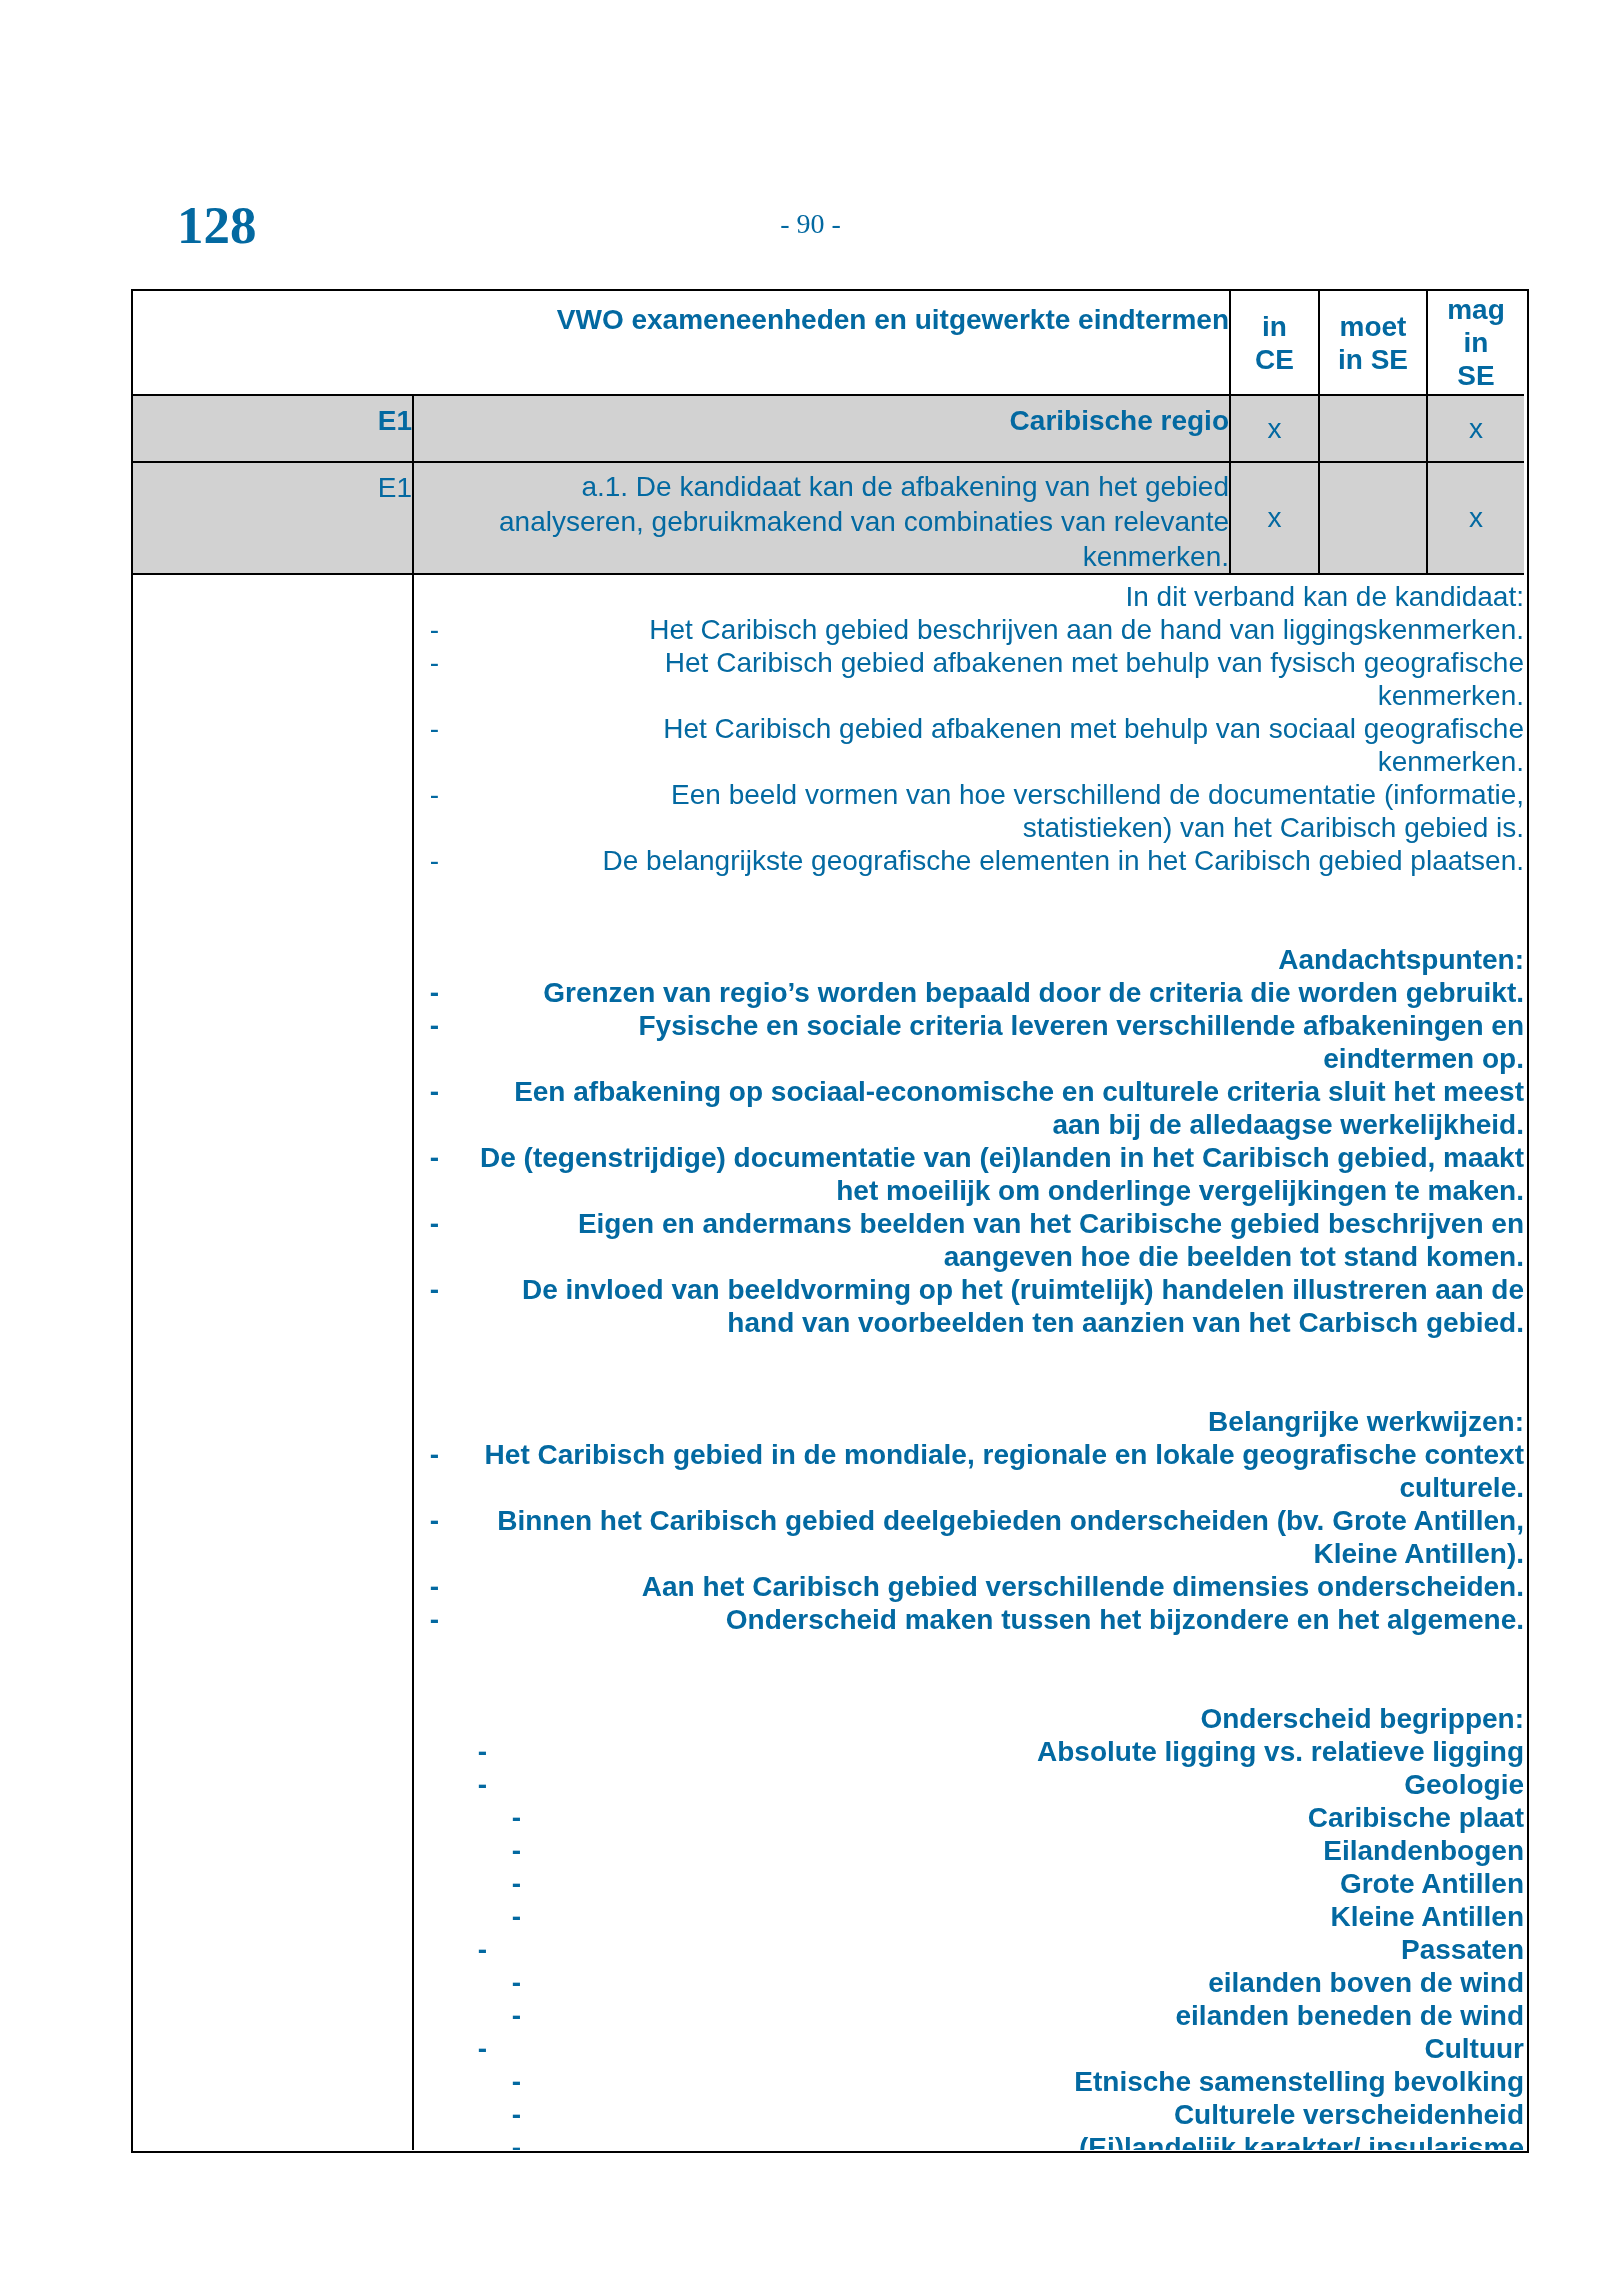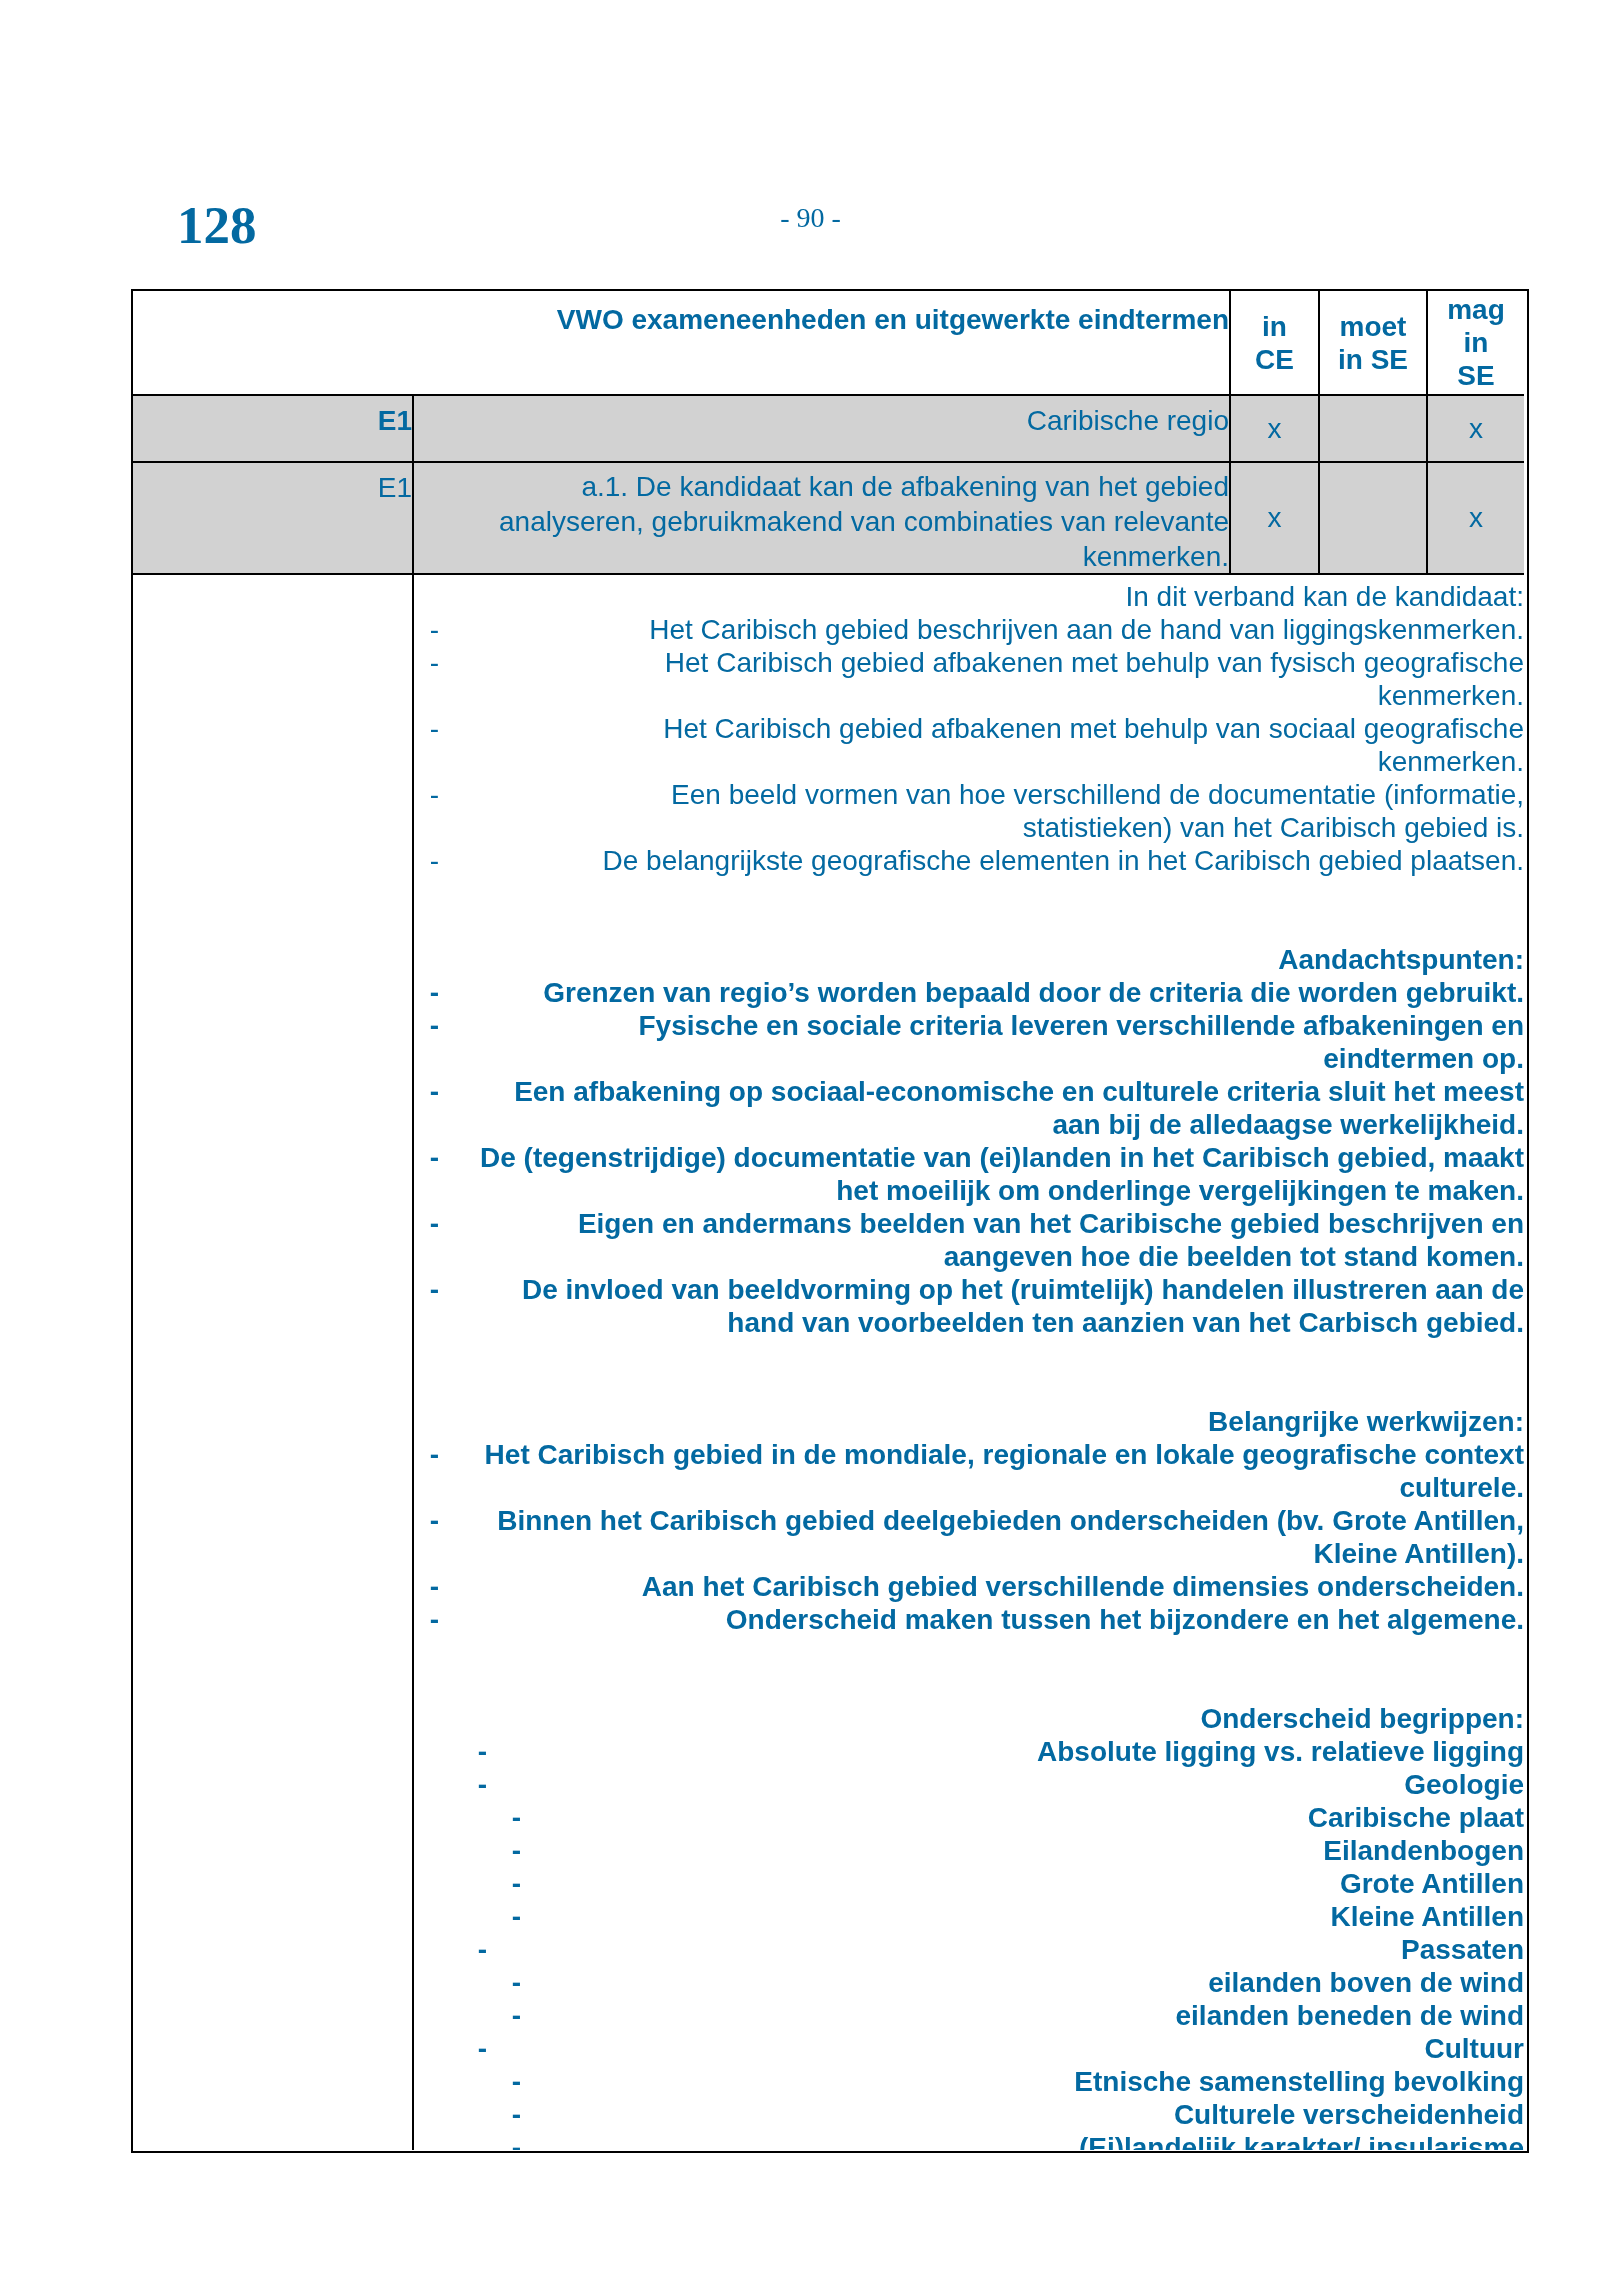--- a/index.html
+++ b/index.html
@@ -10,21 +10,21 @@
     color:#0369a1;
     font-family:"Liberation Sans", sans-serif;
     overflow:hidden;
   }
   .pageno-left {
     position:absolute; left:177px; top:199px;
     font-family:"Liberation Serif", serif;
     font-weight:bold; font-size:53px; line-height:1;
   }
   .pageno-center {
-    position:absolute; left:0; top:204px; width:100%;
+    position:absolute; left:0; top:210px; width:100%;
     text-align:center;
     font-family:"Liberation Serif", serif;
     font-size:28px; line-height:1;
   }
   .doc-table {
     position:absolute; left:131px; top:289px;
     width:1398px; height:1864px;
     box-sizing:border-box;
     border:2.9px solid #000;
     display:grid;
@@ -43,21 +43,21 @@
     padding:11.8px 0 0 13.7px;
     line-height:33px;
   }
   .head-col {
     display:flex; align-items:center; justify-content:center;
     text-align:center; font-weight:bold;
     line-height:33px; white-space:pre-line;
   }
   .code-cell { padding:7.8px 0 0 13.7px; line-height:33px; }
   .bold { font-weight:bold; }
-  .title-cell { padding:7.8px 0 0 11.8px; line-height:33px; font-weight:normal; }
+  .title-cell { padding:7.8px 0 0 11.8px; line-height:33px; font-weight:bold; }
   .mark-cell {
     display:flex; align-items:center; justify-content:center;
     font-size:28px;
   }
   .a1-cell { padding:5.9px 0 0 11.8px; line-height:35px; }
   .a1-cell .tline { white-space:nowrap; }
   .detail-cell {
     grid-column:2 / span 4;
     padding:4.9px 0 0 10.8px;
     line-height:33px;

